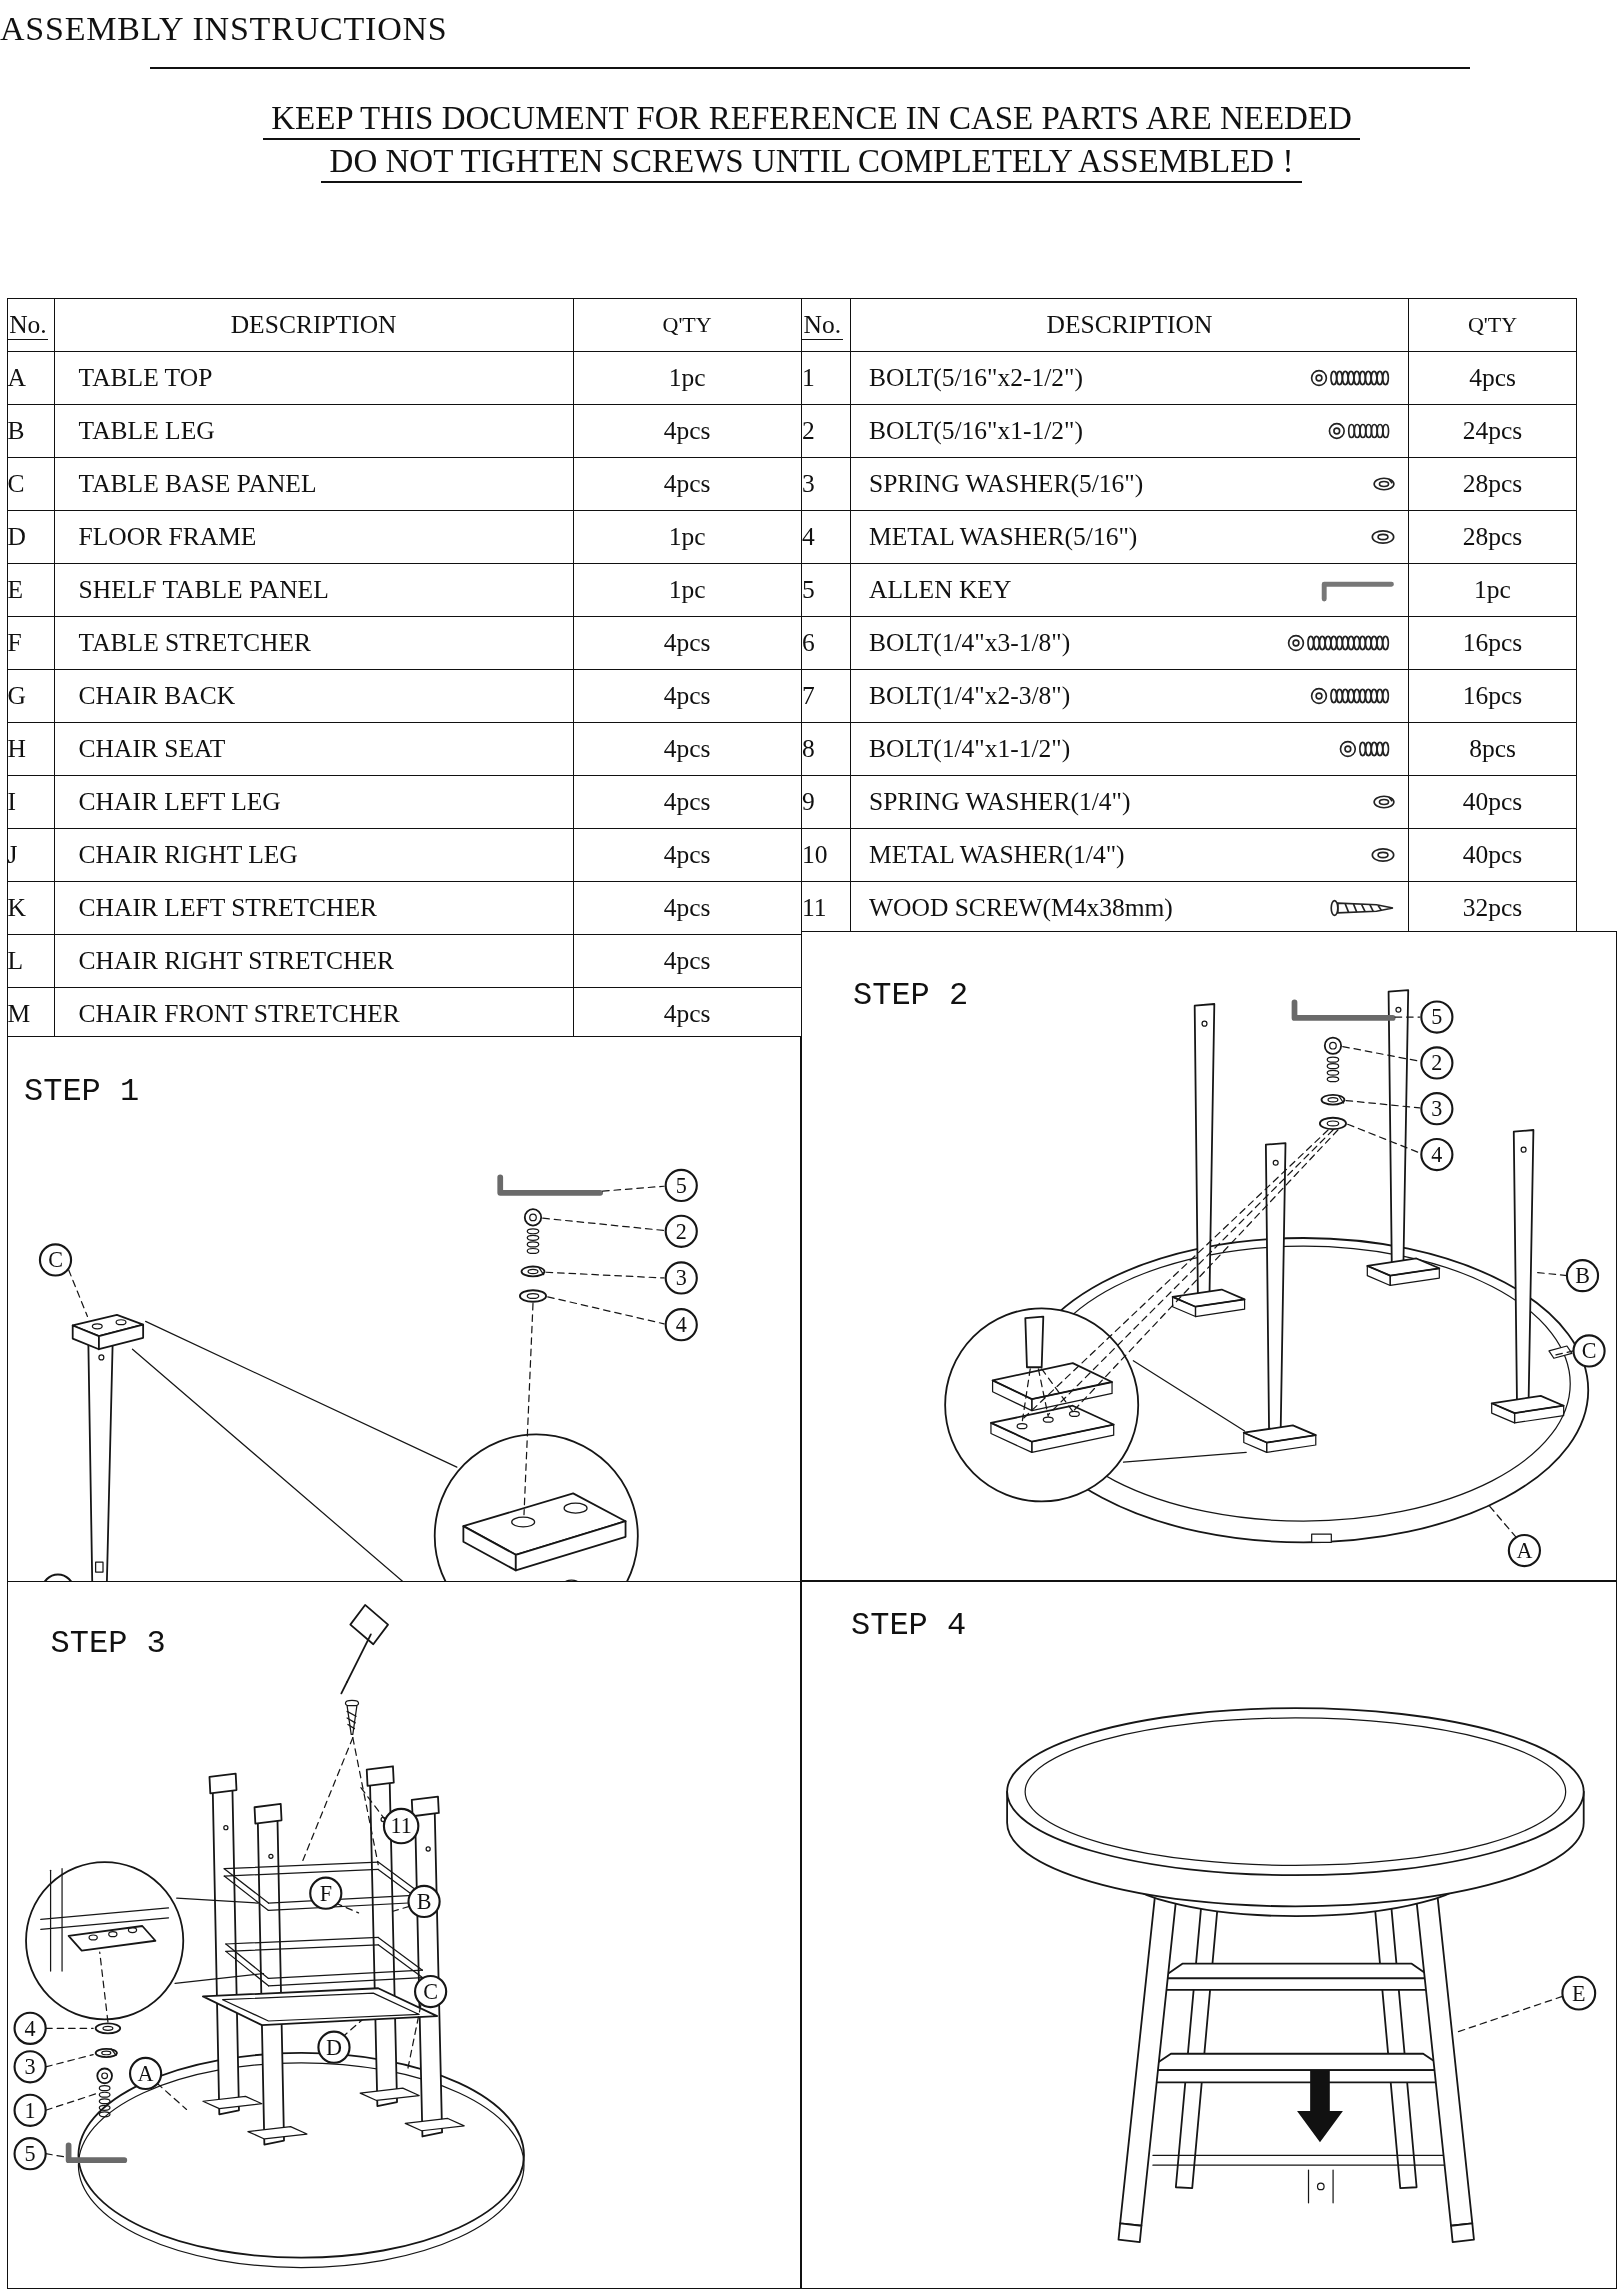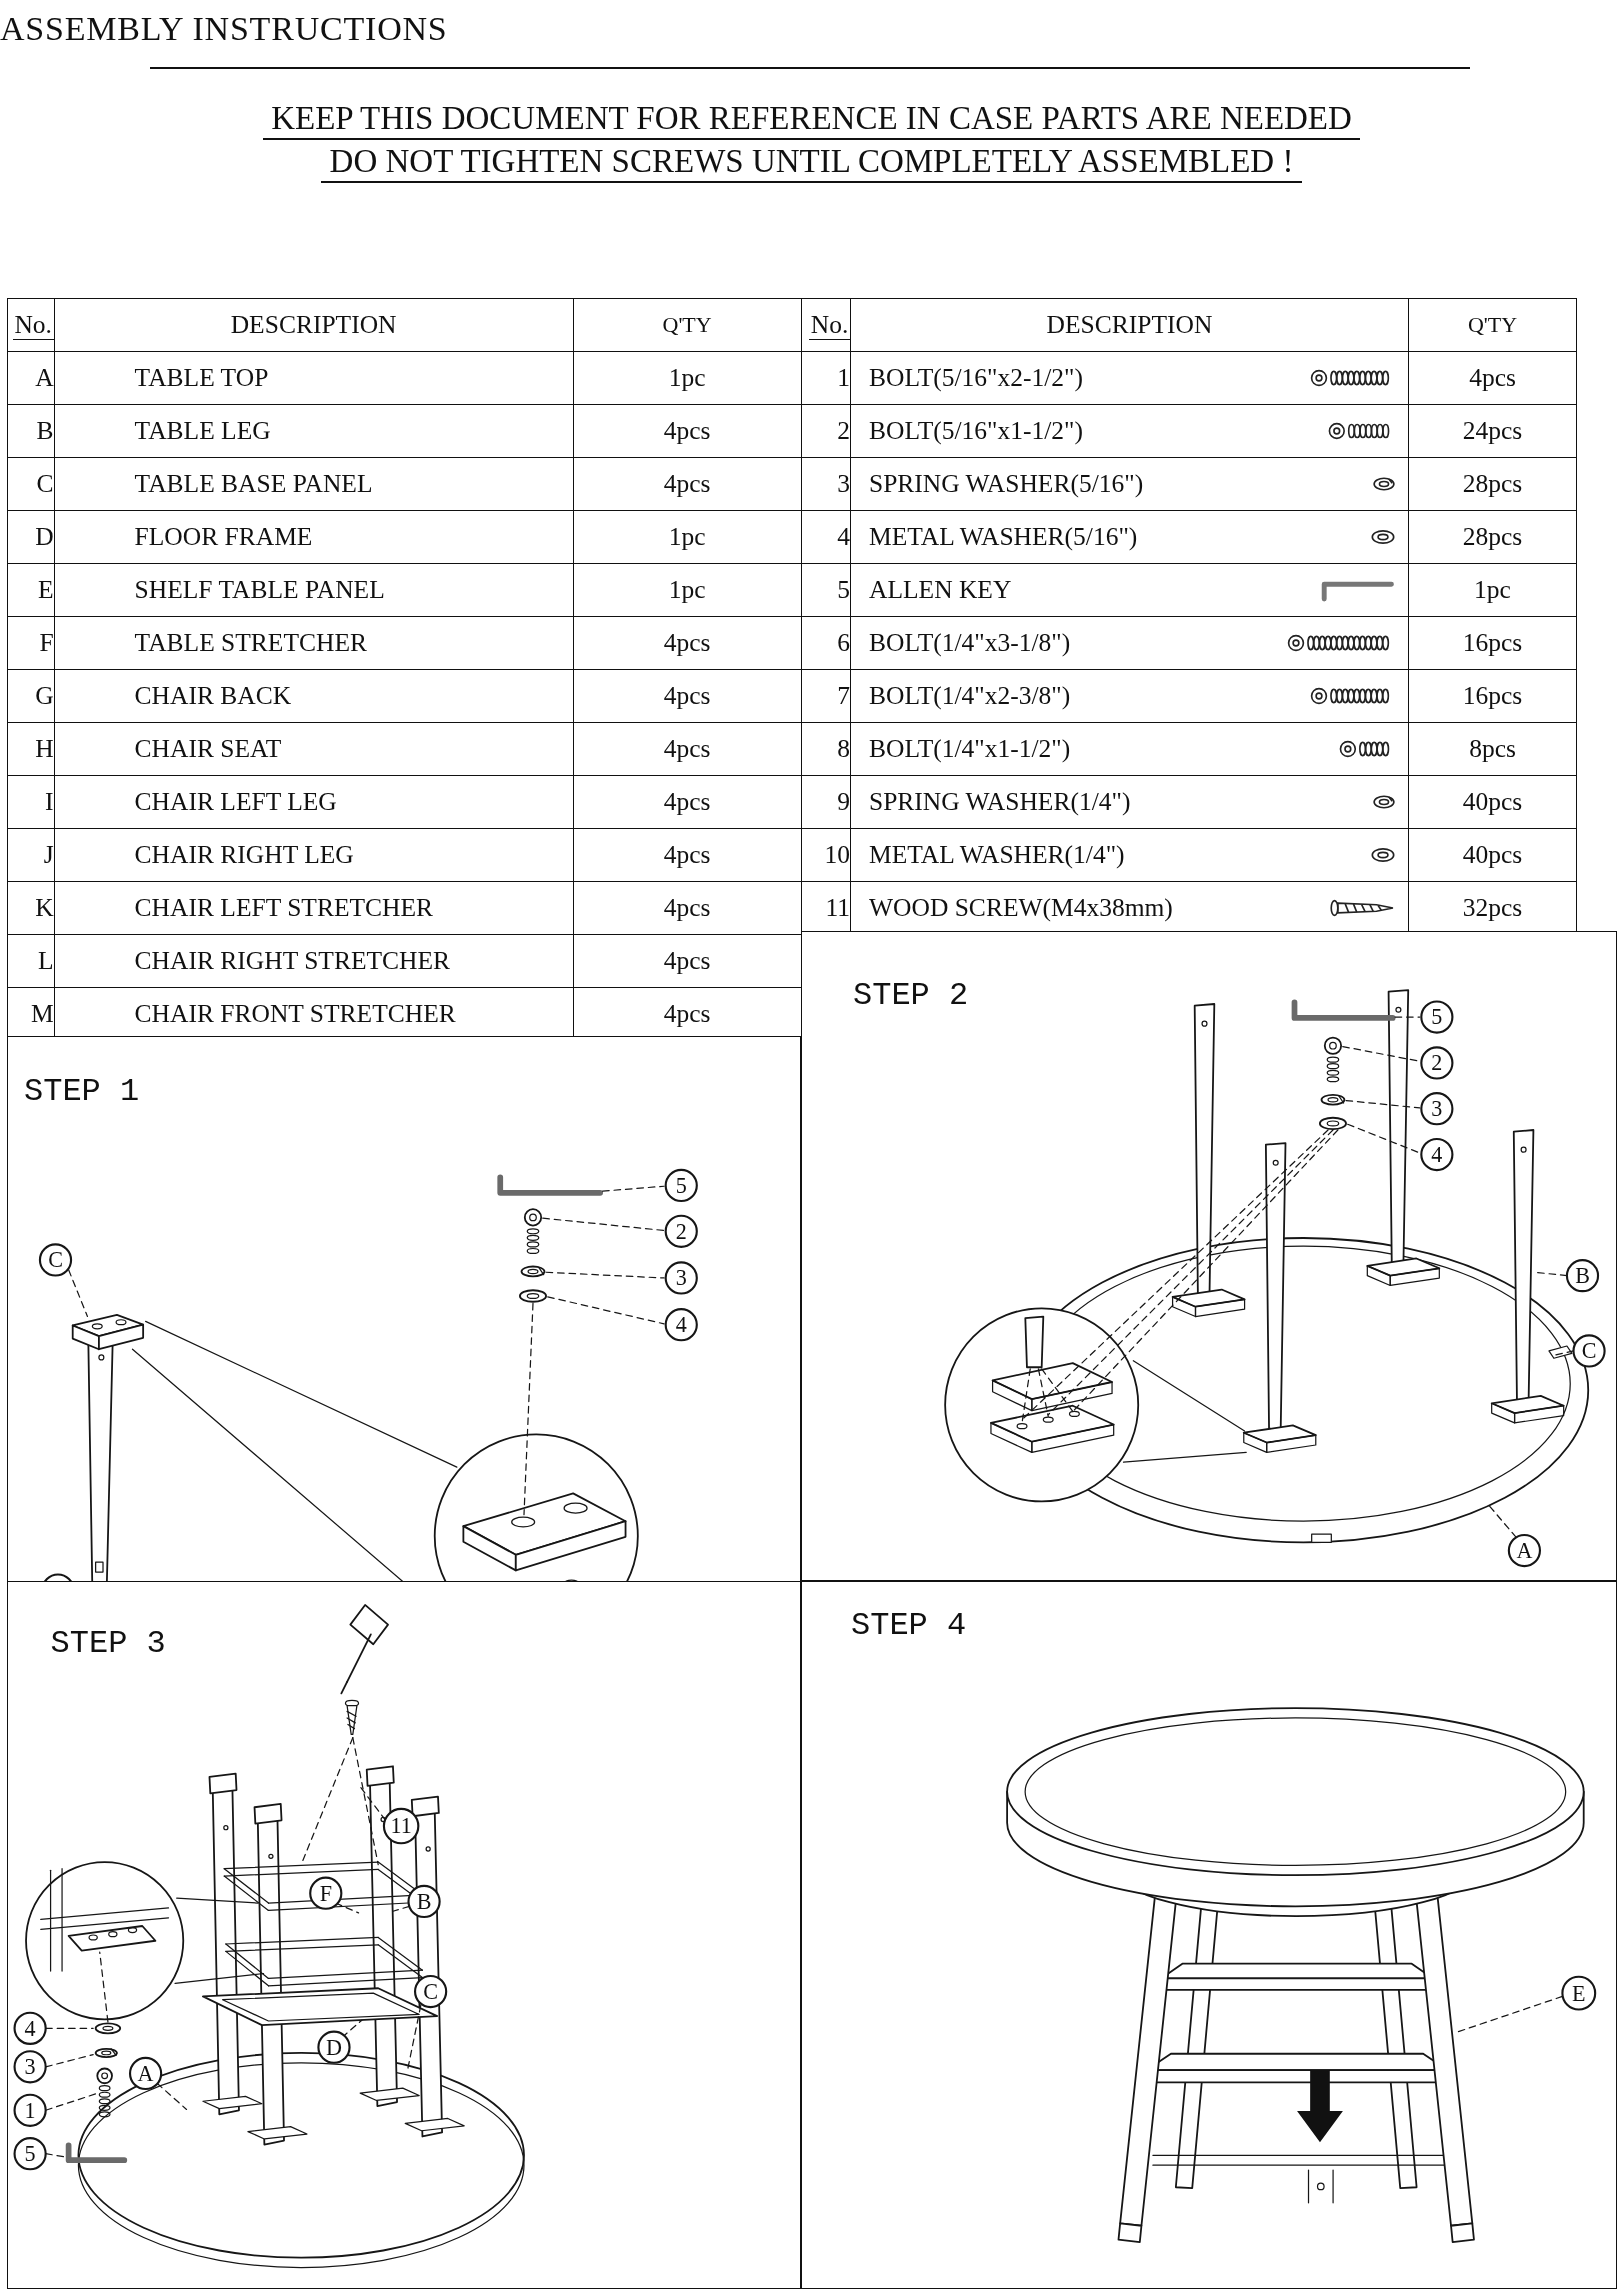--- a/index.html
+++ b/index.html
@@ -10,23 +10,23 @@
   .notice{position:absolute;left:0;width:100%;text-align:center;font-size:33px}
   .notice span{display:inline-block;border-bottom:2.5px solid #111;padding:0 8.2px 0.8px}
   .notice1{top:100px}
   .notice2{top:143px}
   table.parts{position:absolute;border-collapse:collapse;background:#fff;font-size:25.5px;table-layout:fixed}
   table.parts th,table.parts td{border:1.6px solid #111;height:53px;padding:0;font-weight:normal;vertical-align:middle}
   .left-table{left:6.6px;top:298px;width:794px}
   .right-table{left:801px;top:298px;width:776px}
   .left-table col.cn{width:47px}.left-table col.cd{width:519px}.left-table col.cq{width:228px}
   .right-table col.cn{width:49px}.right-table col.cd{width:558px}.right-table col.cq{width:168px}
-  table.parts .col-no{text-align:right}
+  table.parts .col-no{text-align:left}
   table.parts td.col-desc{text-align:left;position:relative}
-  .left-table td.col-desc{padding-left:80px}
+  .left-table td.col-desc{padding-left:24px}
   .right-table td.col-desc{padding-left:18px}
   table.parts .col-qty{text-align:center}
   th .u{border-bottom:1.6px solid #111;padding:0 1.6px}
   th.col-qty-h{font-size:22px}
   th.col-desc-h{text-align:center}
   .hw-icon{position:absolute;right:10px;top:50%;transform:translateY(-50%);line-height:0}
   .panel{position:absolute;background:#fff;border:1.6px solid #111}
   .panel1{left:6.6px;top:1036px;width:794px;height:692px}
   .panel2{left:801px;top:931px;width:816px;height:650px}
   .panel3{left:6.6px;top:1581px;width:794px;height:708px}

